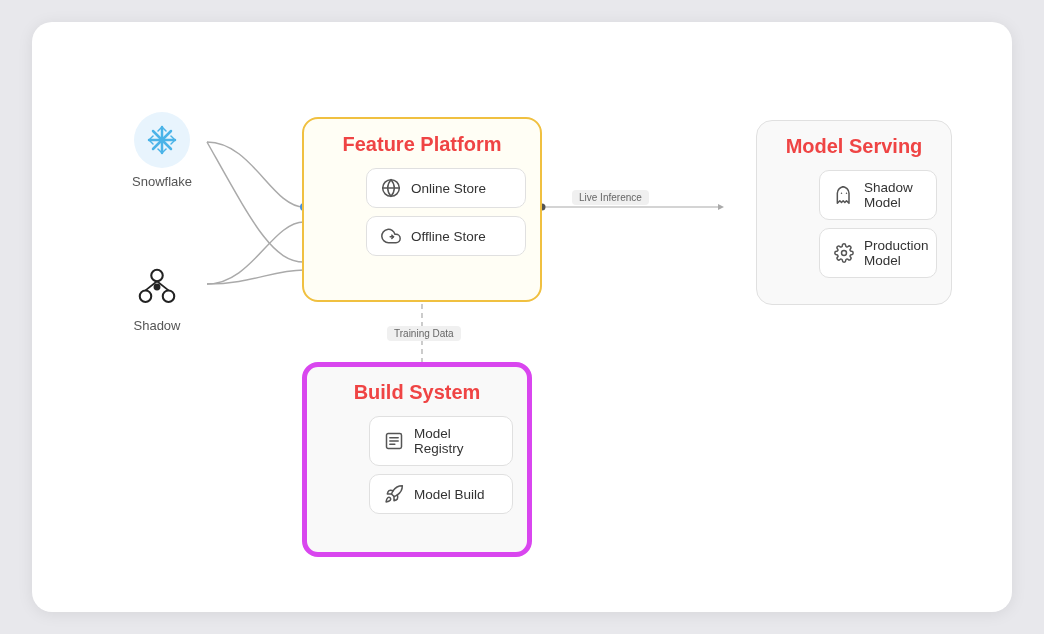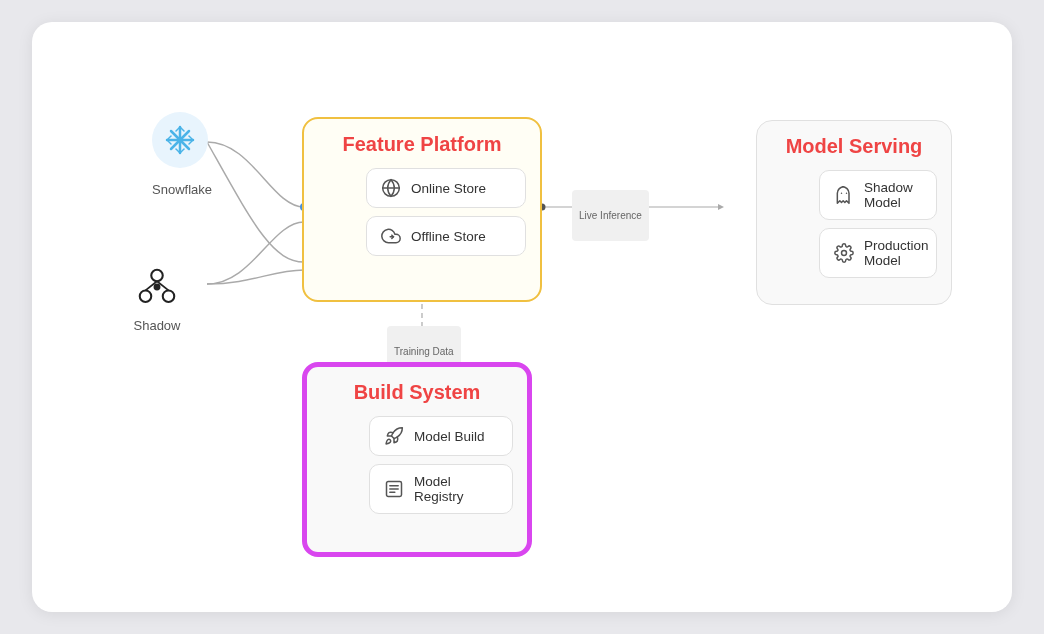--- a/index.html
+++ b/index.html
@@ -26,22 +26,22 @@
       inset: 0;
     }
 
     
     .snowflake-group {
       position: absolute;
       left: 100px;
       top: 90px;
       display: flex;
       flex-direction: column;
-      gap: 14px;
-      margin-left: 20px;
+      align-items: center;
+      gap: 6px;
     }
     .snowflake-icon-circle {
       width: 56px;
       height: 56px;
       border-radius: 50%;
       background: #e8f4fd;
       display: flex;
       align-items: center;
       justify-content: center;
     }
@@ -135,21 +135,21 @@
       border-radius: 16px;
       background: #f9f9f9;
       padding: 14px;
     }
 
     
     .arrow-label {
       position: absolute;
       background: #f0f0f0;
       border-radius: 4px;
-      padding: 20px 7px;
+      padding: 2px 7px;
       font-size: 10px;
       color: #666;
       white-space: nowrap;
     }
 
     
     .arrows-svg {
       position: absolute;
       inset: 0;
       width: 100%;
@@ -266,33 +266,33 @@
         </svg>
         <span>Production Model</span>
       </div>
     </div>
 
     <div class="build-system">
       <div class="box-title">Build System</div>
       <div class="inner-box">
         <svg viewBox="0 0 24 24" fill="none" stroke="#555" stroke-width="1.8" stroke-linecap="round" stroke-linejoin="round">
 
+          <rect x="3" y="3" width="18" height="18" rx="2" ry="2"></rect>
+          <line x1="7" y1="8" x2="17" y2="8"></line>
+          <line x1="7" y1="12" x2="17" y2="12"></line>
+          <line x1="7" y1="16" x2="13" y2="16"></line>
+        </svg>
+        <span>Model Registry</span>
+      </div>
+      <div class="inner-box">
+        <svg viewBox="0 0 24 24" fill="none" stroke="#555" stroke-width="1.8" stroke-linecap="round" stroke-linejoin="round">
+
           <path d="M4.5 16.5c-1.5 1.26-2 5-2 5s3.74-.5 5-2c.71-.84.7-2.13-.09-2.91a2.18 2.18 0 0 0-2.91-.09z"></path>
           <path d="M12 15l-3-3a22 22 0 0 1 2-3.95A12.88 12.88 0 0 1 22 2c0 2.72-.78 7.5-6 11a22.35 22.35 0 0 1-4 2z"></path>
           <path d="M9 12H4s.55-3.03 2-4c1.62-1.08 5 0 5 0"></path>
           <path d="M12 15v5s3.03-.55 4-2c1.08-1.62 0-5 0-5"></path>
         </svg>
         <span>Model Build</span>
       </div>
-      <div class="inner-box">
-        <svg viewBox="0 0 24 24" fill="none" stroke="#555" stroke-width="1.8" stroke-linecap="round" stroke-linejoin="round">
-
-          <rect x="3" y="3" width="18" height="18" rx="2" ry="2"></rect>
-          <line x1="7" y1="8" x2="17" y2="8"></line>
-          <line x1="7" y1="12" x2="17" y2="12"></line>
-          <line x1="7" y1="16" x2="13" y2="16"></line>
-        </svg>
-        <span>Model Registry</span>
-      </div>
     </div>
 
   </div>
 </div>
 
 </body></html>

